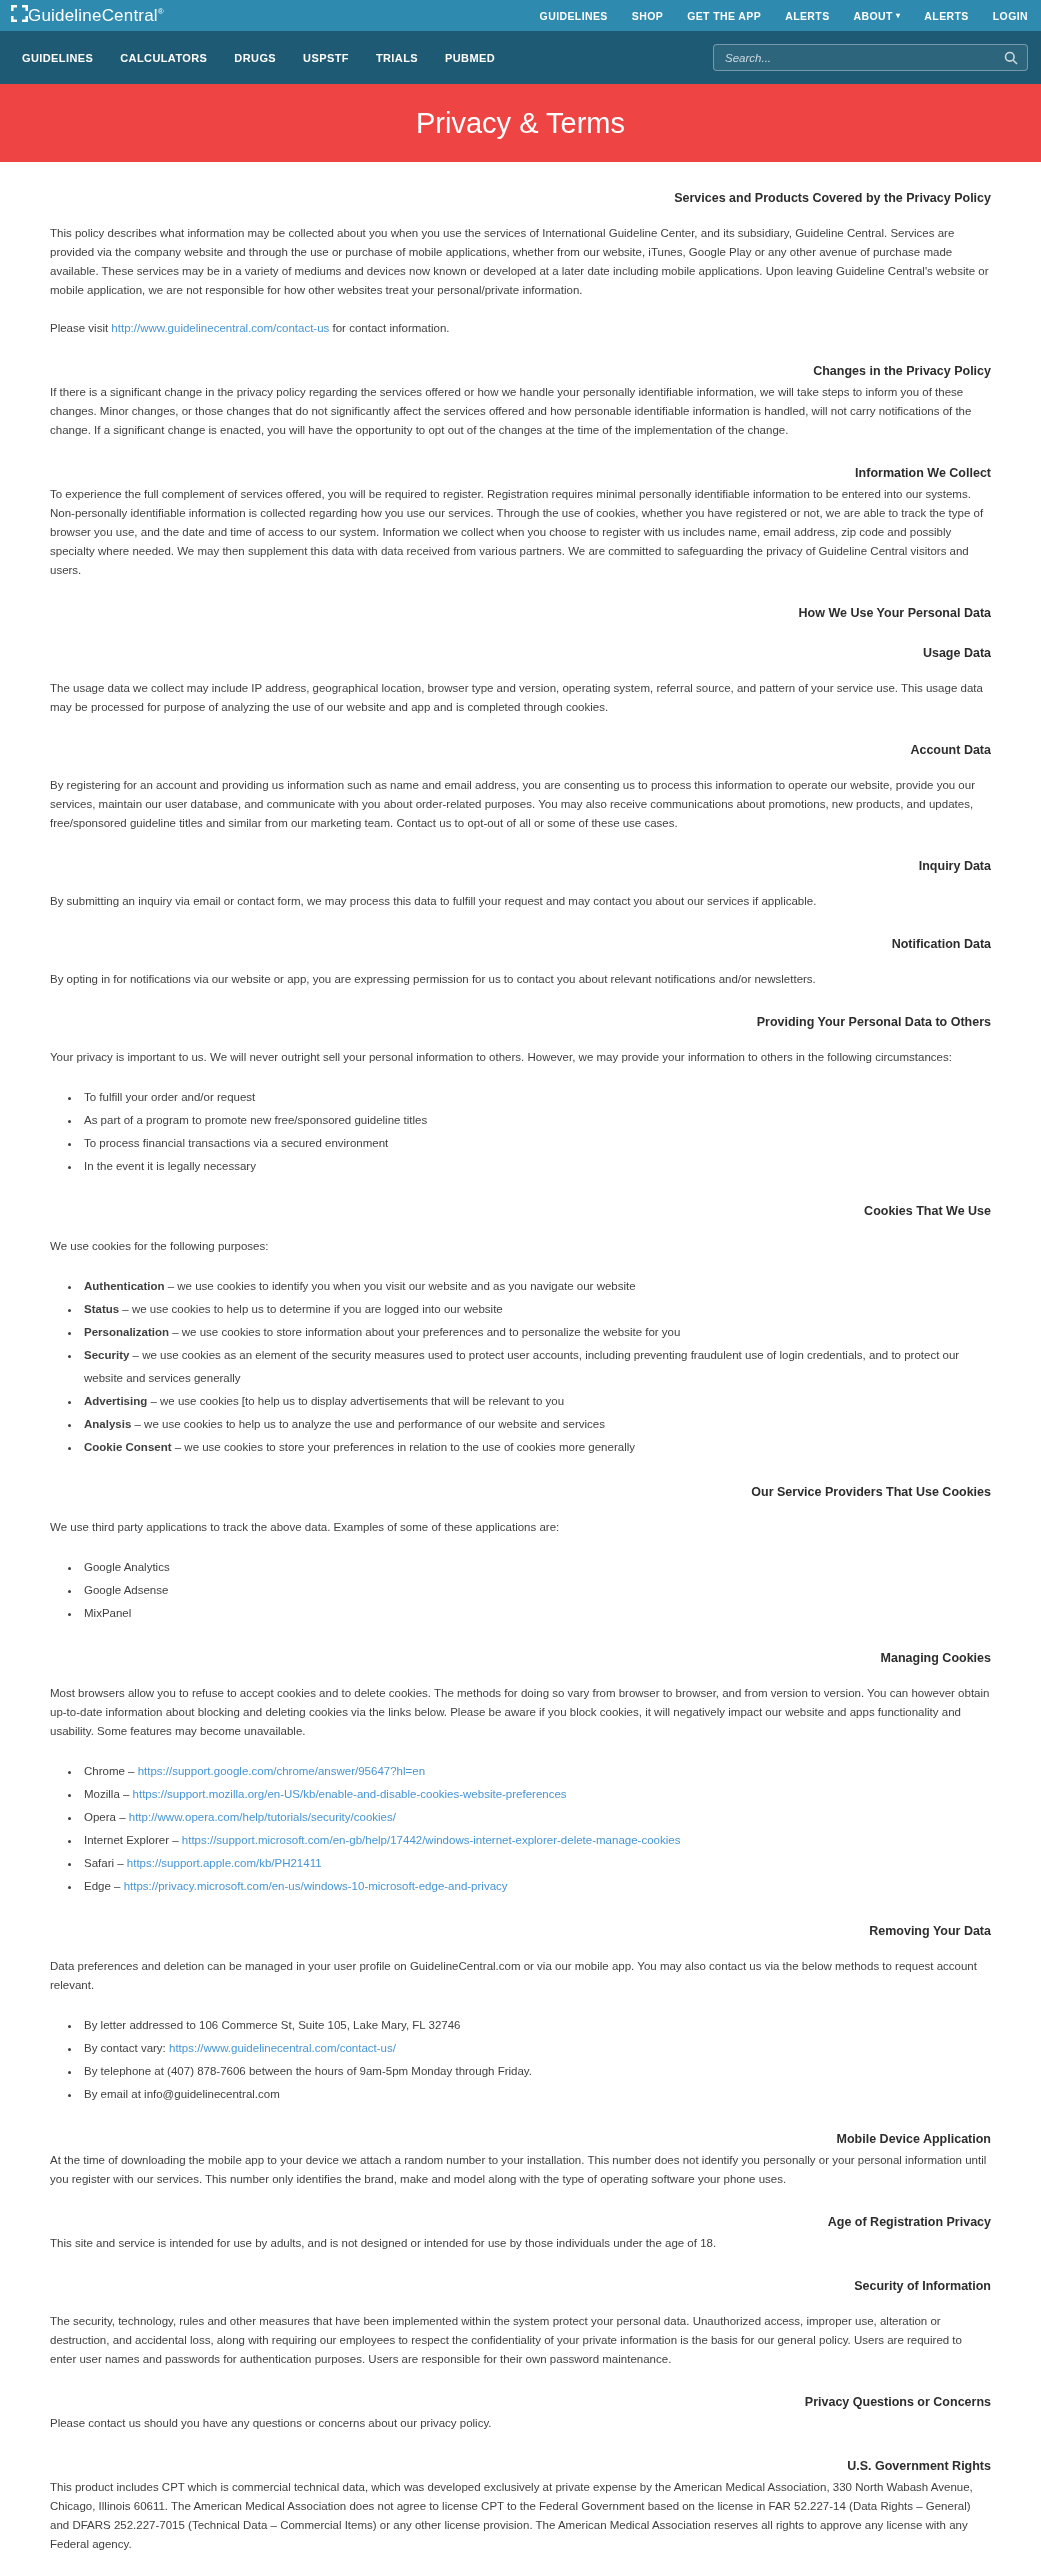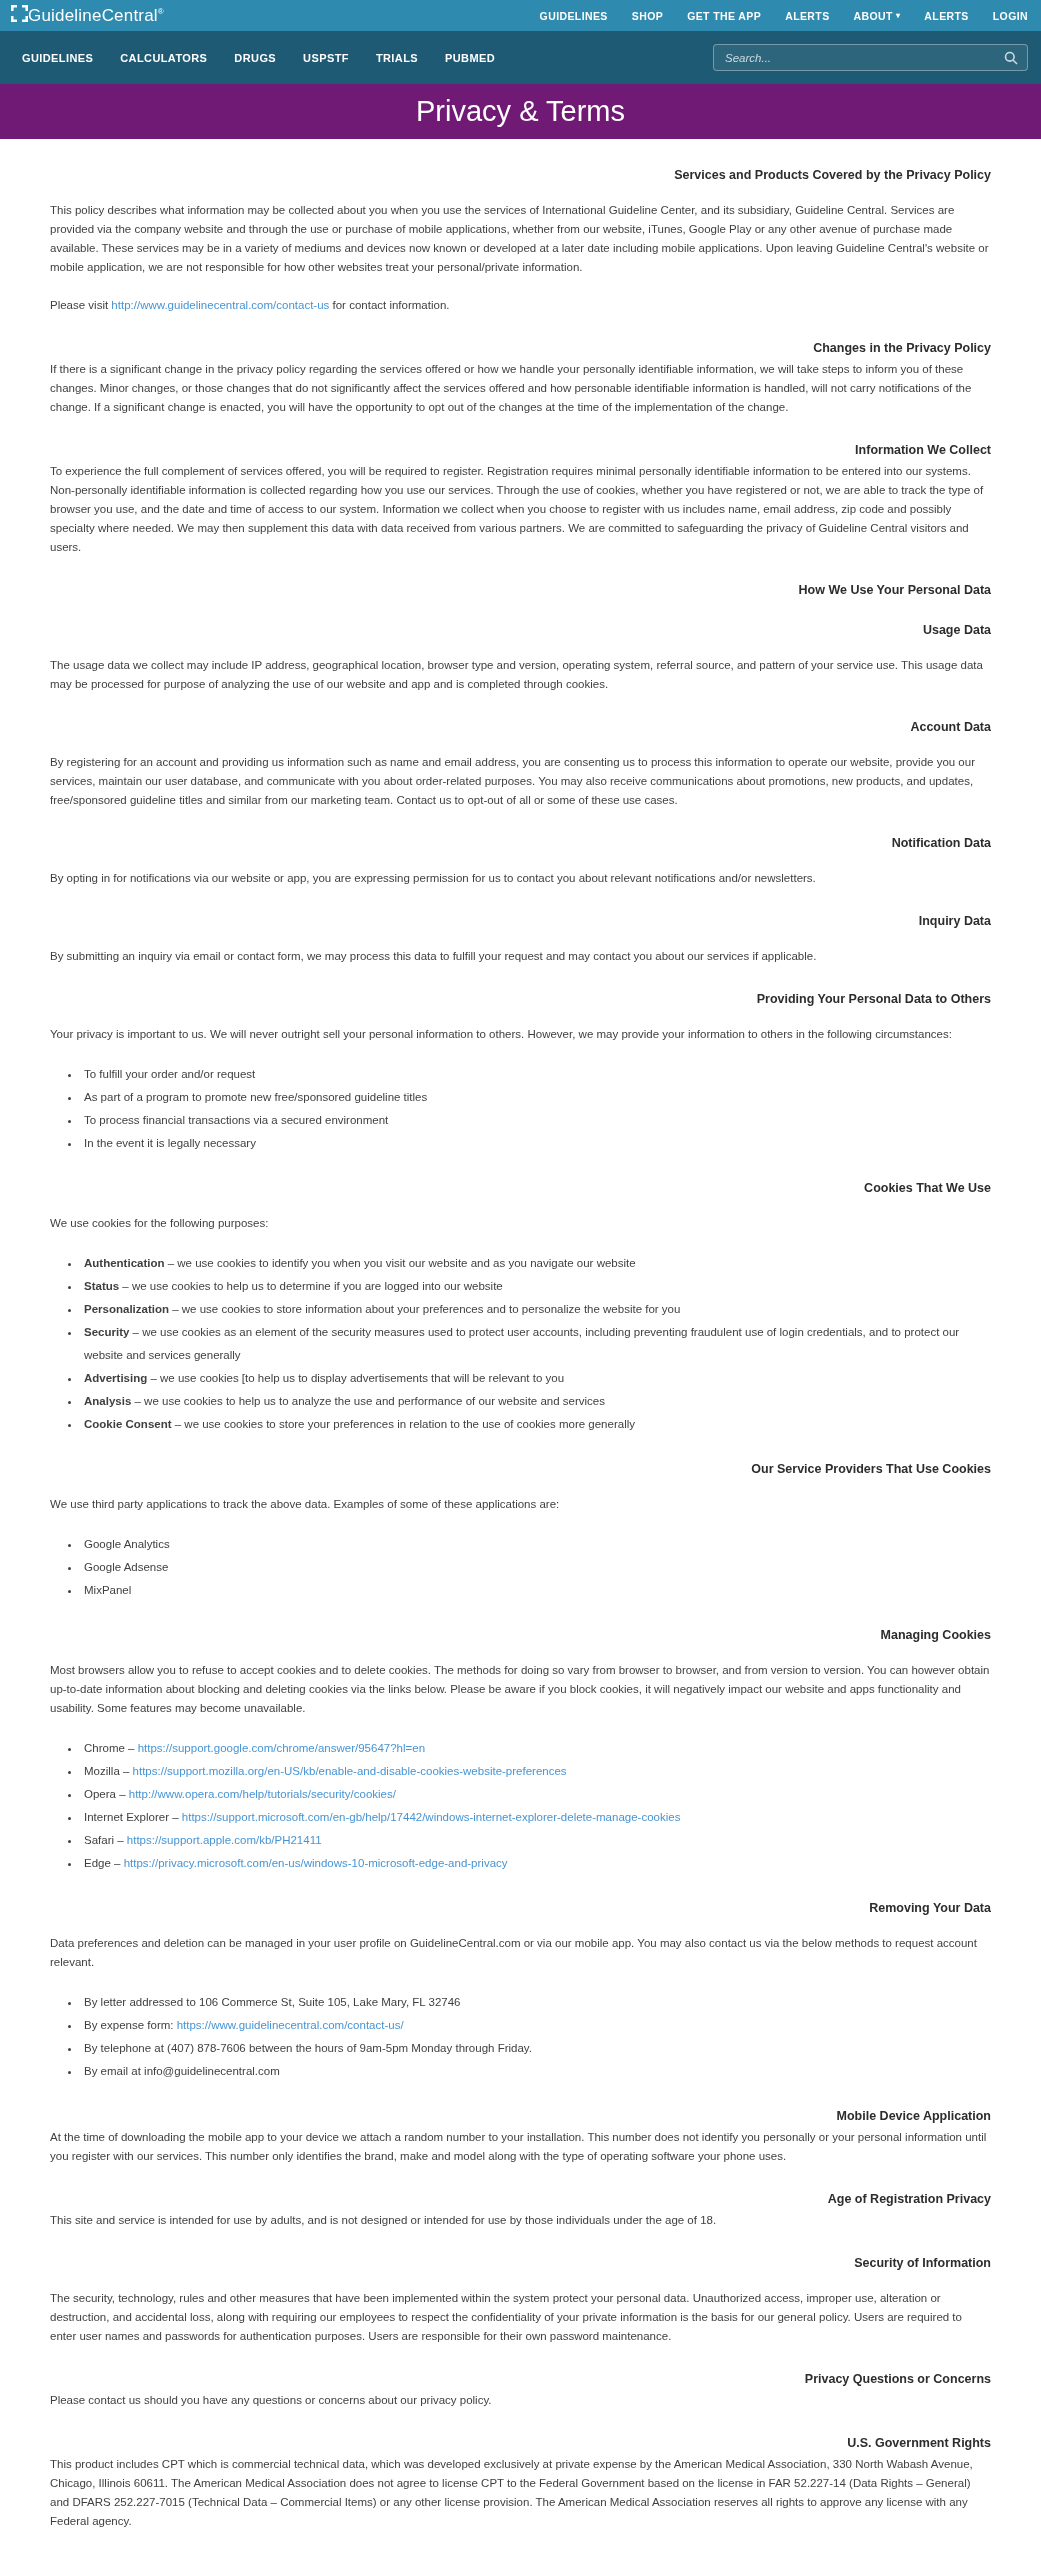--- a/index.html
+++ b/index.html
@@ -53,22 +53,22 @@
   .searchbox input {
     flex:1; background:transparent; border:none; outline:none;
     color:#e2eaee; font-size:11.5px; font-style:italic;
     font-family:"Liberation Sans", sans-serif;
   }
   .searchbox input::placeholder { color:#cfdbe1; }
   .search-icon { flex:0 0 auto; cursor:pointer; display:flex; }
 
   
   .banner {
-    background:#701a75;
-    height:55px;
+    background:#ef4444;
+    height:78px;
     display:flex; align-items:center; justify-content:center;
   }
   .banner h1 { margin:0; color:#ffffff; font-size:29px; font-weight:400; }
 
   
   .content { padding:29px 50px 52px 50px; }
   .content h3 {
     font-size:12.5px; font-weight:700; color:#2d2d2d;
     margin:26px 0 19px 0;
     text-align:right;
@@ -183,27 +183,27 @@
     <h3>Usage Data</h3>
     <p>The usage data we collect may include IP address, geographical location, browser type and version, operating system, referral source, and pattern of your service use. This usage data may be processed for purpose of analyzing the use of our website and app and is completed through cookies.</p>
   </section>
 
   <section class="sec">
     <h3>Account Data</h3>
     <p>By registering for an account and providing us information such as name and email address, you are consenting us to process this information to operate our website, provide you our services, maintain our user database, and communicate with you about order-related purposes. You may also receive communications about promotions, new products, and updates, free/sponsored guideline titles and similar from our marketing team. Contact us to opt-out of all or some of these use cases.</p>
   </section>
 
   <section class="sec">
+    <h3>Inquiry Data</h3>
+    <p>By submitting an inquiry via email or contact form, we may process this data to fulfill your request and may contact you about our services if applicable.</p>
+  </section>
+
+  <section class="sec">
     <h3>Notification Data</h3>
     <p>By opting in for notifications via our website or app, you are expressing permission for us to contact you about relevant notifications and/or newsletters.</p>
-  </section>
-
-  <section class="sec">
-    <h3>Inquiry Data</h3>
-    <p>By submitting an inquiry via email or contact form, we may process this data to fulfill your request and may contact you about our services if applicable.</p>
   </section>
 
   <section class="sec">
     <h3>Providing Your Personal Data to Others</h3>
     <p>Your privacy is important to us. We will never outright sell your personal information to others. However, we may provide your information to others in the following circumstances:</p>
     <ul>
       <li>To fulfill your order and/or request</li>
       <li>As part of a program to promote new free/sponsored guideline titles</li>
       <li>To process financial transactions via a secured environment</li>
       <li>In the event it is legally necessary</li>
@@ -245,21 +245,21 @@
       <li><span>Safari – </span><a href="#">https://support.apple.com/kb/PH21411</a></li>
       <li><span>Edge – </span><a href="#">https://privacy.microsoft.com/en-us/windows-10-microsoft-edge-and-privacy</a></li>
     </ul>
   </section>
 
   <section class="sec">
     <h3>Removing Your Data</h3>
     <p>Data preferences and deletion can be managed in your user profile on GuidelineCentral.com or via our mobile app. You may also contact us via the below methods to request account relevant.</p>
     <ul>
       <li>By letter addressed to 106 Commerce St, Suite 105, Lake Mary, FL 32746</li>
-      <li><span>By expense form: </span><a href="#">https://www.guidelinecentral.com/contact-us/</a></li>
+      <li><span>By contact vary: </span><a href="#">https://www.guidelinecentral.com/contact-us/</a></li>
       <li>By telephone at (407) 878-7606 between the hours of 9am-5pm Monday through Friday.</li>
       <li>By email at info@guidelinecentral.com</li>
     </ul>
   </section>
 
   <section class="sec tight">
     <h3>Mobile Device Application</h3>
     <p>At the time of downloading the mobile app to your device we attach a random number to your installation. This number does not identify you personally or your personal information until you register with our services. This number only identifies the brand, make and model along with the type of operating software your phone uses.</p>
   </section>
 

